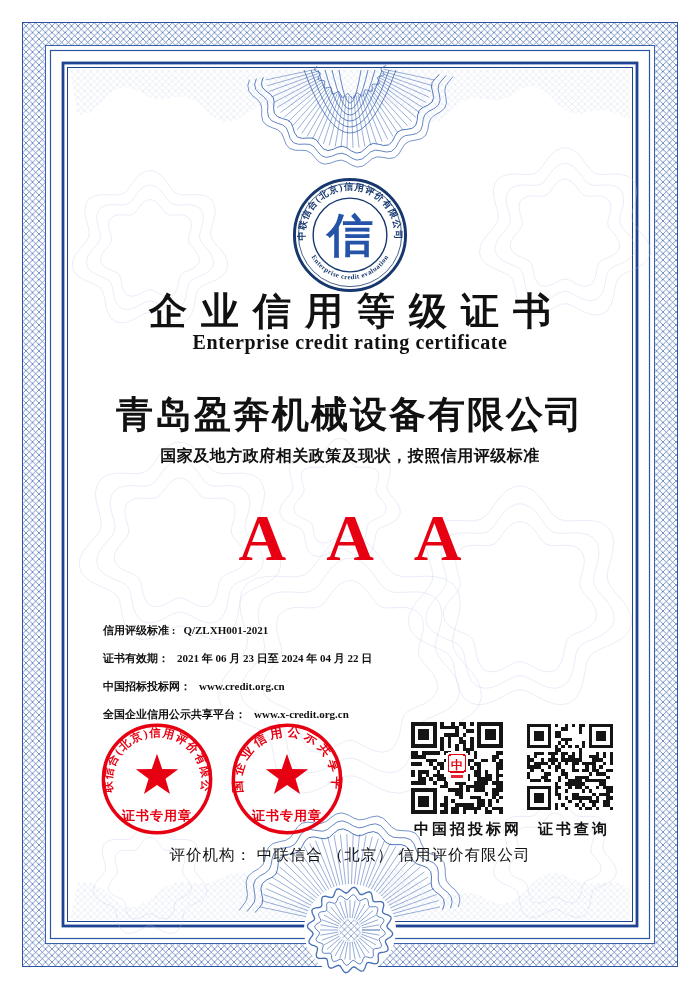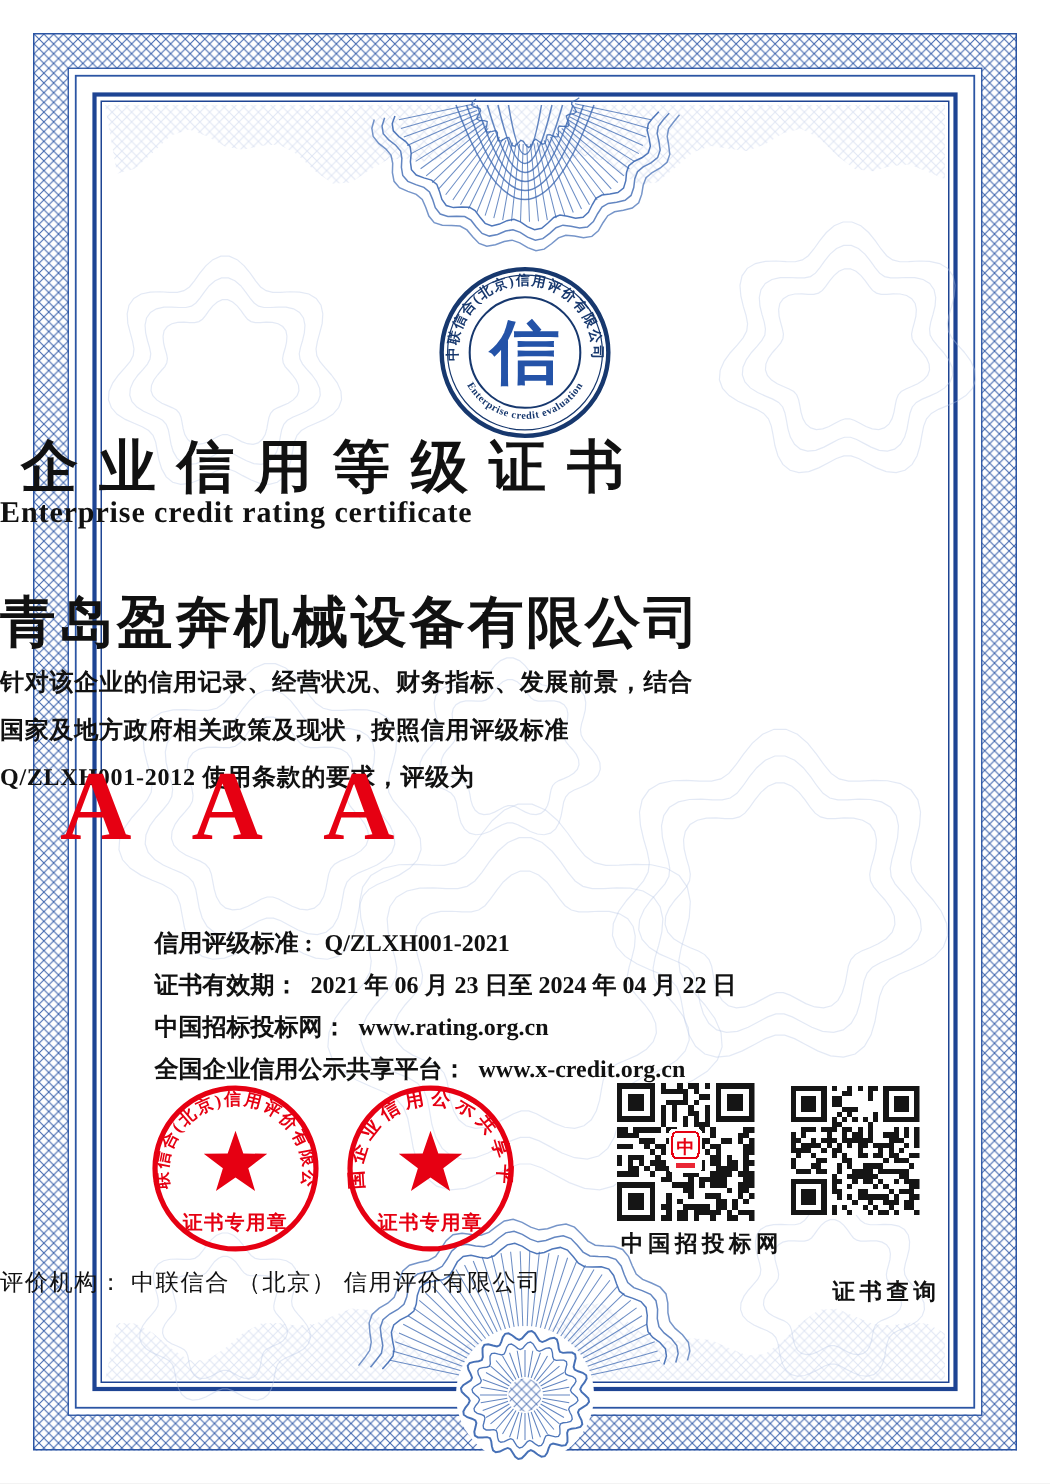--- a/index.html
+++ b/index.html
@@ -1,52 +1,52 @@
 <!DOCTYPE html>
 <html style="--red: #e60012; --logo-navy: #17386e; --logo-char: #2453a8;"><head>
 <meta charset="utf-8">
 <style>
   html,body{margin:0;padding:0;background:#e9e9e9;}
   .page{position:relative;width:700px;height:989px;background:#fff;overflow:hidden;
         font-family:"Liberation Serif","DejaVu Serif",serif;color:#111;}
   .abs{position:absolute;}
   #border-art{position:absolute;left:0;top:0;width:700px;height:989px;}
-  .centered{left:0;width:100%;}
+  .centered{left:0;width:100%;text-align:center;}
 
   .logo-wrap{left:291px;top:176px;width:118px;height:118px;}
   .logo-wrap svg{width:100%;height:100%;}
   .logo-ring{fill:none;stroke:var(--logo-navy);}
   .logo-ring-text{fill:var(--logo-navy);font-weight:bold;}
   .logo-char{fill:var(--logo-char);font-weight:bold;}
 
   .title{top:286px;font-size:38px;font-weight:bold;letter-spacing:14px;text-indent:14px;}
   .subtitle{top:331px;font-size:20px;font-weight:bold;letter-spacing:0.6px;}
   .cert-no{top:356px;font-size:17px;font-weight:bold;letter-spacing:1.2px;}
   .company{top:390px;font-size:37px;font-weight:900;letter-spacing:2px;}
   .body-text{top:440px;font-size:16px;font-weight:bold;line-height:31.5px;letter-spacing:0.5px;}
   .rating{top:500px;font-size:66px;font-weight:bold;color:var(--red);letter-spacing:40px;text-indent:40px;}
 
-  .info{left:103px;top:616px;font-size:16px;font-weight:bold;line-height:28px;white-space:nowrap;}
+  .info{left:103px;top:616px;font-size:11px;font-weight:bold;line-height:28px;white-space:nowrap;}
   .info .val{margin-left:8px;}
 
   .seal{width:116px;height:116px;}
   .seal svg{width:100%;height:100%;}
   .seal-ring{fill:none;stroke:var(--red);stroke-width:3.6;}
   .seal-text{fill:var(--red);font-weight:bold;}
   .seal-star{fill:var(--red);}
   .seal-1{left:99px;top:721px;}
   .seal-2{left:229px;top:721px;}
 
   .qr{background:#fff;}
   .qr svg{width:100%;height:100%;}
   .qr-1{left:411px;top:722px;width:92px;height:92px;}
   .qr-2{left:527px;top:724px;width:86px;height:86px;}
   .qr-label{font-size:15px;font-weight:bold;letter-spacing:3px;text-align:right;}
   .qr-label-1{left:392px;top:820px;width:130px;}
-  .qr-label-2{left:513px;top:820px;width:114px;margin-top:32px;}
+  .qr-label-2{left:496px;top:820px;width:114px;}
 
   .footer{top:845px;font-size:15.5px;font-weight:normal;letter-spacing:1px;}
 </style>
 </head>
 <body>
 
 <div class="page">
 
   <svg id="border-art" xmlns="http://www.w3.org/2000/svg">
       <defs>
@@ -125,31 +125,29 @@
       </text>
       <text class="logo-char" x="60" y="76" font-size="47" text-anchor="middle">信</text>
     </svg>
   </div>
 
   <div class="abs centered title">企业信用等级证书</div>
   <div class="abs centered subtitle">Enterprise credit rating certificate</div>
   <div class="abs centered company">青岛盈奔机械设备有限公司</div>
 
   <div class="abs centered body-text">
-    <div>针对该企业的信用记录、经营状况、财务指标、发展前景，结合</div>
     <div>国家及地方政府相关政策及现状，按照信用评级标准</div>
-    <div>Q/ZLXH001-2012 使用条款的要求，评级为</div>
   </div>
 
   <div class="abs centered rating">AAA</div>
 
   <div class="abs info">
     <div><span>信用评级标准 :</span><span class="val">Q/ZLXH001-2021</span></div>
     <div><span>证书有效期：</span><span class="val">2021 年 06 月 23 日至 2024 年 04 月 22 日</span></div>
-    <div><span>中国招标投标网：</span><span class="val">www.rating.org.cn</span></div>
+    <div><span>中国招标投标网：</span><span class="val">www.credit.org.cn</span></div>
     <div><span>全国企业信用公示共享平台：</span><span class="val">www.x-credit.org.cn</span></div>
   </div>
 
   <div class="abs seal seal-1">
     <svg viewBox="0 0 120 120">
       <circle class="seal-ring" cx="60" cy="60" r="55.5"></circle>
       <defs>
           <path id="sealArc1" d="M14.6,75 A47,47 0 1 1 105.4,75" fill="none"></path>
         </defs>
       <text class="seal-text" font-size="11.6" letter-spacing="1.6">

